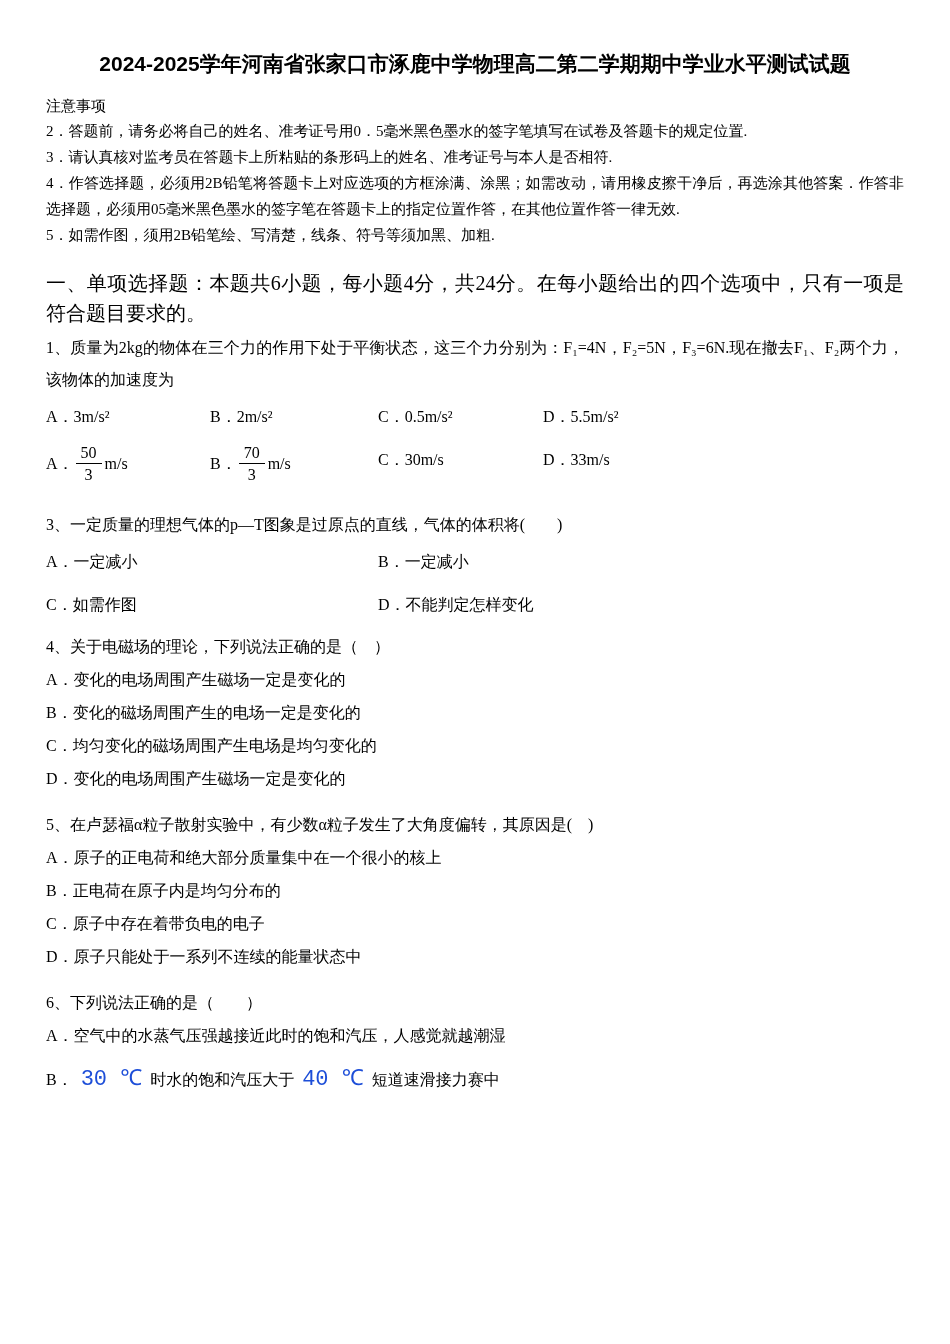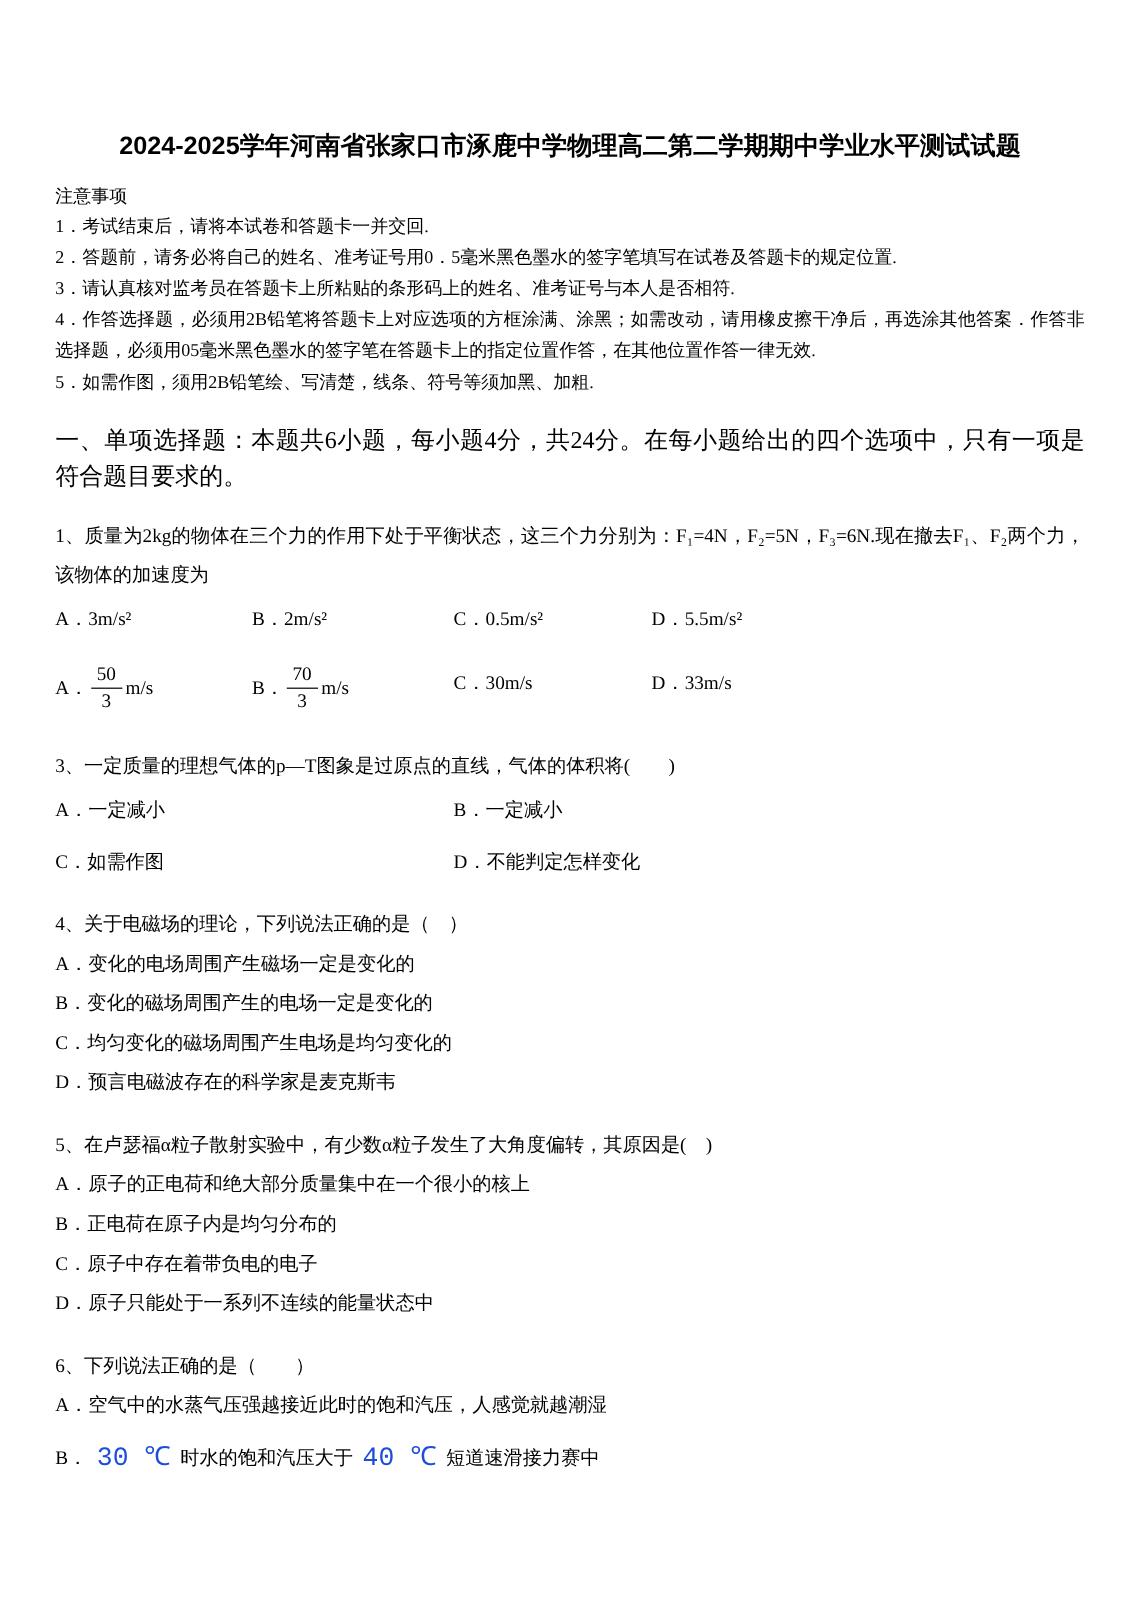--- a/index.html
+++ b/index.html
@@ -4,21 +4,21 @@
 <style>
   * { margin: 0; padding: 0; box-sizing: border-box; }
   html, body { background: #ffffff; }
   body {
     width: 950px;
     height: 1344px;
     font-family: "Liberation Serif", "DejaVu Serif", serif;
     color: #000000;
     overflow: hidden;
   }
-  .page { padding: 108px 46px 0 46px; }
+  .page { padding: 50px 46px 0 46px; }
 
   .title {
     font-family: "Liberation Sans", "DejaVu Sans", sans-serif;
     font-size: 21px;
     font-weight: bold;
     text-align: center;
     line-height: 28px;
     margin-bottom: 16px;
   }
 
@@ -29,21 +29,21 @@
     text-align: justify;
   }
 
   .section-heading {
     font-size: 20px;
     line-height: 30px;
     margin-top: 20px;
     text-align: justify;
   }
 
-  .question { margin-top: 20px; }
+  .question { margin-top: 4px; }
   .stem {
     font-size: 16px;
     line-height: 32px;
     text-align: justify;
     margin-top: 4px;
   }
   .stem.spread { line-height: 39px; }
 
   .opt-row {
     display: flex;
@@ -97,21 +97,20 @@
 </style>
 </head>
 <body>
 
 <div class="page">
 
   <h1 class="title">2024-2025学年河南省张家口市涿鹿中学物理高二第二学期期中学业水平测试试题</h1>
 
   <div class="notice">
     <div class="notice-heading">注意事项</div>
-    <p>1．考试结束后，请将本试卷和答题卡一并交回.</p>
     <p>2．答题前，请务必将自己的姓名、准考证号用0．5毫米黑色墨水的签字笔填写在试卷及答题卡的规定位置.</p>
     <p>3．请认真核对监考员在答题卡上所粘贴的条形码上的姓名、准考证号与本人是否相符.</p>
     <p>4．作答选择题，必须用2B铅笔将答题卡上对应选项的方框涂满、涂黑；如需改动，请用橡皮擦干净后，再选涂其他答案．作答非选择题，必须用05毫米黑色墨水的签字笔在答题卡上的指定位置作答，在其他位置作答一律无效.</p>
     <p>5．如需作图，须用2B铅笔绘、写清楚，线条、符号等须加黑、加粗.</p>
   </div>
 
   <p class="section-heading">一、单项选择题：本题共6小题，每小题4分，共24分。在每小题给出的四个选项中，只有一项是符合题目要求的。</p>
 
   <div class="question">
     <p class="stem">1、质量为2kg的物体在三个力的作用下处于平衡状态，这三个力分别为：F₁=4N，F₂=5N，F₃=6N.现在撤去F₁、F₂两个力，该物体的加速度为</p>
@@ -156,21 +155,21 @@
       <span class="opt half">C．如需作图</span>
       <span class="opt">D．不能判定怎样变化</span>
     </div>
   </div>
 
   <div class="question">
     <p class="stem">4、关于电磁场的理论，下列说法正确的是（　）</p>
     <p class="opt-line">A．变化的电场周围产生磁场一定是变化的</p>
     <p class="opt-line">B．变化的磁场周围产生的电场一定是变化的</p>
     <p class="opt-line">C．均匀变化的磁场周围产生电场是均匀变化的</p>
-    <p class="opt-line gap-bottom">D．预言电磁波存在的科学家是麦克斯韦</p>
+    <p class="opt-line gap-bottom">D．变化的电场周围产生磁场一定是变化的</p>
   </div>
 
   <div class="question">
     <p class="stem">5、在卢瑟福α粒子散射实验中，有少数α粒子发生了大角度偏转，其原因是(　)</p>
     <p class="opt-line">A．原子的正电荷和绝大部分质量集中在一个很小的核上</p>
     <p class="opt-line">B．正电荷在原子内是均匀分布的</p>
     <p class="opt-line">C．原子中存在着带负电的电子</p>
     <p class="opt-line gap-bottom">D．原子只能处于一系列不连续的能量状态中</p>
   </div>
 

